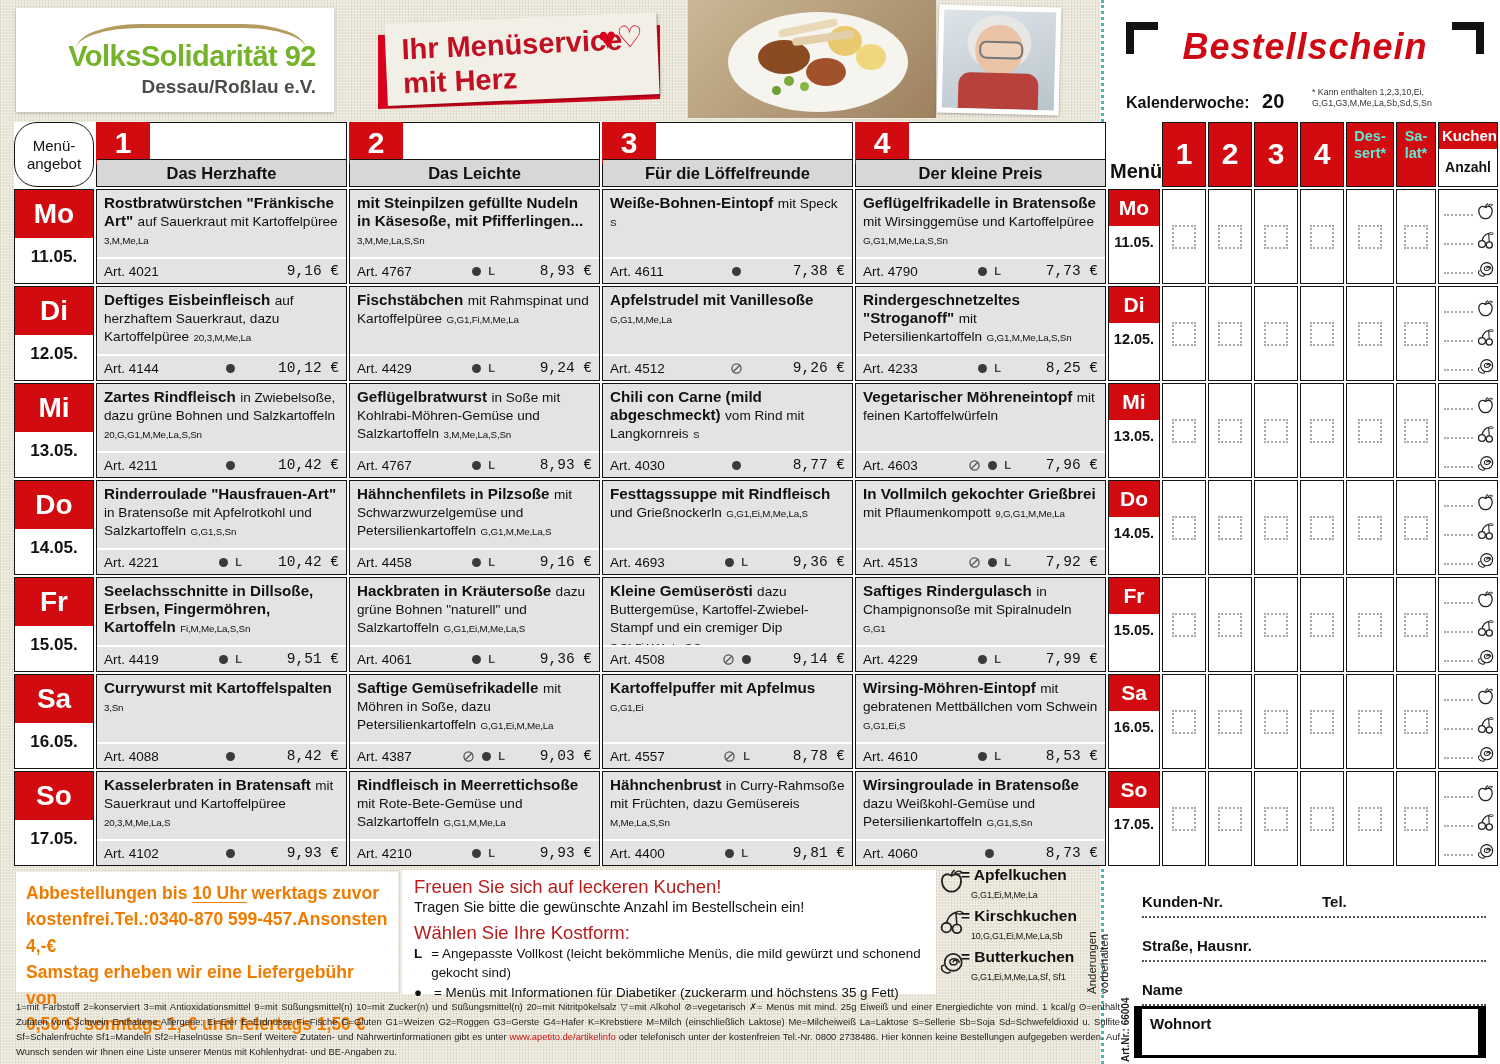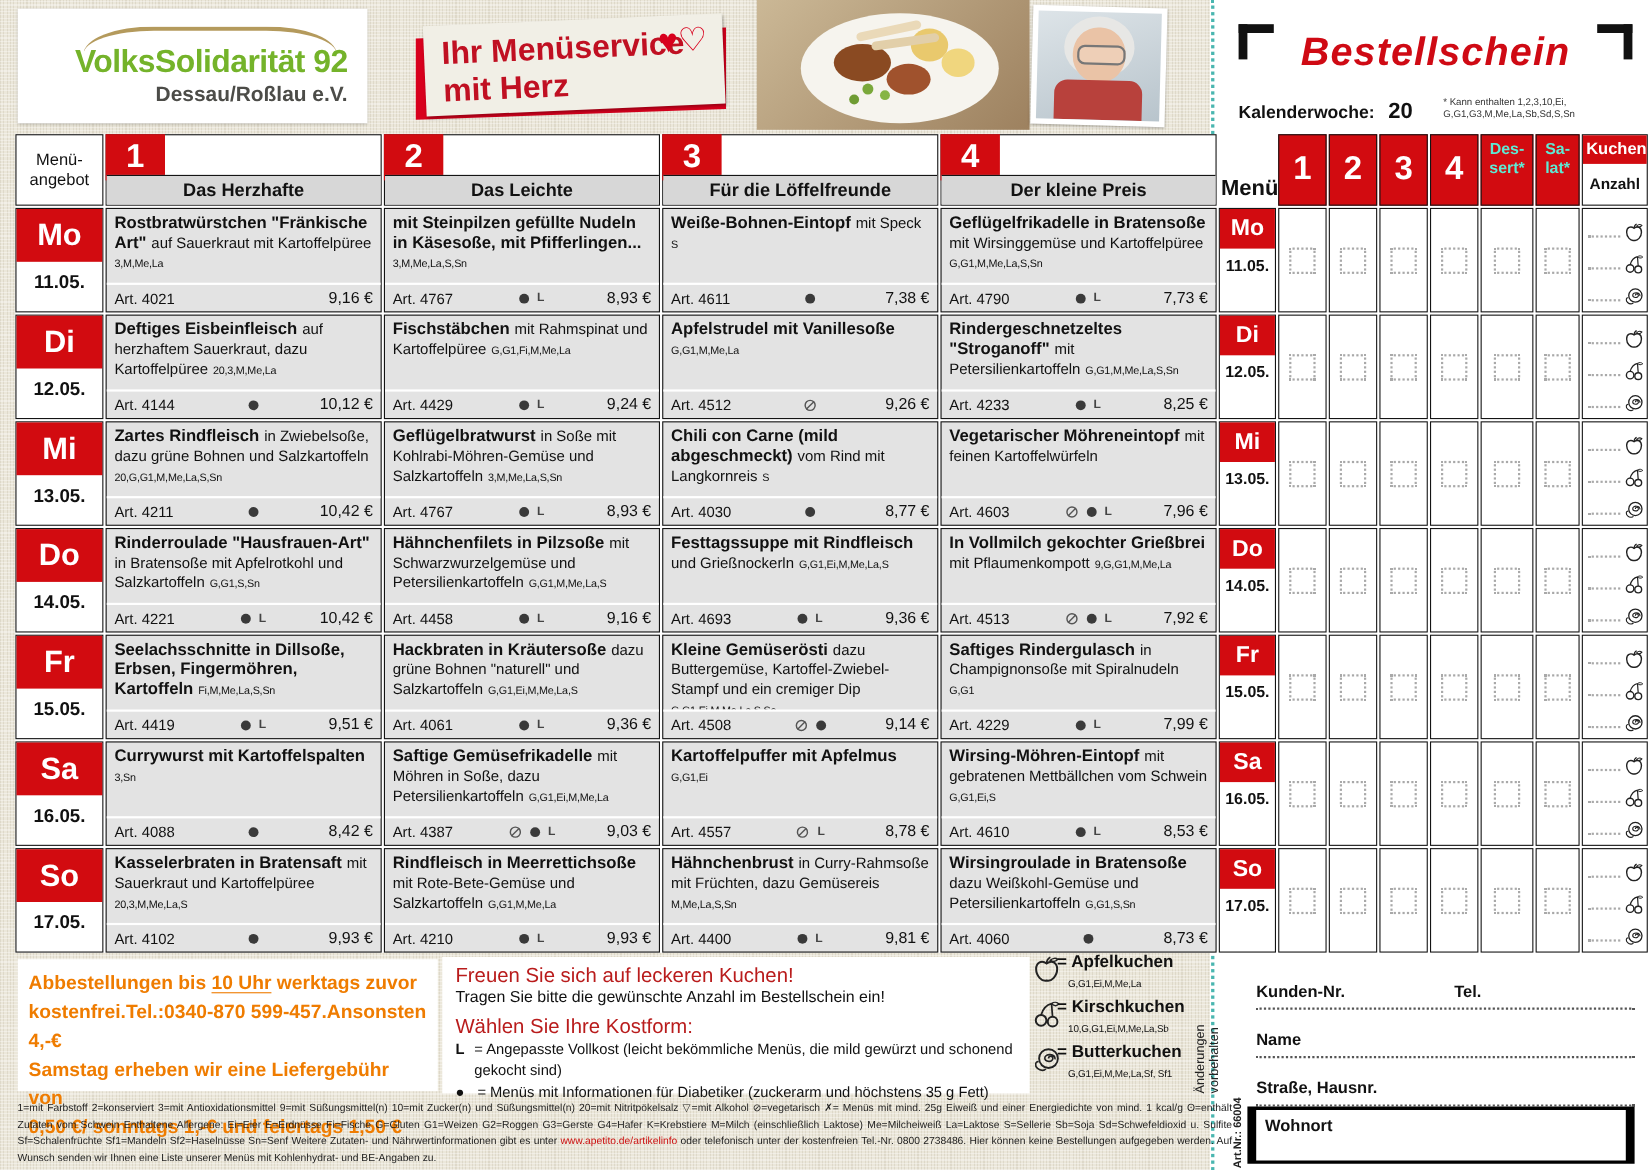--- a/index.html
+++ b/index.html
@@ -47,36 +47,36 @@
   .kw{left:1126px;top:90px;font-size:16px;font-weight:bold;}
   .kw b{font-size:20px;margin-left:8px;}
   .kw-note{left:1312px;top:87px;width:180px;font-size:8.8px;color:#333;line-height:1.25;}
 
   
   .grid{display:grid;gap:2px;background:#fff;}
   #menu-grid{left:14px;top:122px;width:1092px;grid-template-columns:80px repeat(4,251px);grid-template-rows:65px repeat(7,95px);}
   #order-grid{left:1108px;top:122px;width:390px;grid-template-columns:52px repeat(4,44px) 48px 40px 60px;grid-template-rows:65px repeat(7,95px);}
   .cell{border:1px solid #141414;background:#fff;position:relative;box-sizing:border-box;}
 
-  .corner-cell{font-size:15px;text-align:center;display:flex;align-items:center;justify-content:center;line-height:1.2;}
+  .corner-cell{font-size:15px;text-align:center;display:flex;align-items:center;justify-content:center;line-height:1.2;border-radius:23px;}
   .colhead .num{position:absolute;left:-1px;top:-1px;width:54px;height:42px;background:#d20b10;color:#fff;font-size:30px;font-weight:bold;text-align:center;line-height:42px;}
   .colhead .strip{position:absolute;left:0;right:0;bottom:0;height:26px;background:#d7d7d7;border-top:1px solid #141414;font-size:16.5px;font-weight:bold;text-align:center;line-height:26px;}
 
   .daycell .dbox{height:48px;background:#d20b10;color:#fff;font-size:28px;font-weight:bold;text-align:center;line-height:48px;}
   .daycell .ddate{margin-top:9px;text-align:center;font-size:17px;font-weight:bold;}
 
   .mealcell{background:#e3e3e3;display:flex;flex-direction:column;}
   .meal-desc{flex:1;padding:4px 7px 1px 7px;line-height:1.12;overflow:hidden;}
   .meal-desc .t{font-size:15.2px;font-weight:bold;}
   .meal-desc .d{font-size:13.6px;}
   .meal-desc .a{font-size:9.8px;letter-spacing:-0.2px;}
   .meal-art{height:24px;border-top:2px solid #fff;display:flex;align-items:center;padding:0 7px;font-size:13.5px;}
   .meal-art .art{width:88px;}
   .meal-art .ics{flex:1;display:flex;gap:7px;align-items:center;justify-content:center;}
-  .meal-art .price{width:70px;text-align:right;font-size:14.5px;}
+  .meal-art .price{width:70px;text-align:right;font-size:14.5px;font-family:Liberation Mono, monospace;}
   .ic-dot{width:9px;height:9px;border-radius:50%;background:#3a3a3a;display:inline-block;}
   .ic-L{font-size:11px;color:#444;font-weight:bold;}
   .ic-veg{width:13px;height:13px;display:inline-block;}
 
   
   .oh-menu{border:none;background:transparent;display:flex;align-items:flex-end;font-size:20px;font-weight:bold;padding:0 0 4px 2px;}
   .oh-num{background:#d20b10;color:#fff;font-size:30px;font-weight:bold;text-align:center;line-height:62px;}
   .oh-ds{background:#d20b10;color:#5eead4;font-size:14.5px;font-weight:bold;text-align:center;padding-top:5px;line-height:1.15;}
   .oh-kuchen .ktop{height:26px;background:#d20b10;color:#fff;font-size:15px;font-weight:bold;text-align:right;line-height:26px;}
   .oh-kuchen .kbot{height:34px;font-size:14px;font-weight:bold;text-align:center;line-height:36px;}
@@ -1083,25 +1083,25 @@
 <div class="abs vtext aend">Änderungen vorbehalten</div>
 <div class="abs vtext artnr">Art.Nr.: 66004</div>
 
 <div class="abs form">
   <div class="frow">
     <span class="flabel" style="left:0;">Kunden-Nr.</span>
     <span class="flabel" style="left:180px;">Tel.</span>
     <span class="fline"></span>
   </div>
   <div class="frow">
+    <span class="flabel" style="left:0;">Straße, Hausnr.</span>
+    <span class="fline"></span>
+  </div>
+  <div class="frow">
     <span class="flabel" style="left:0;">Name</span>
-    <span class="fline"></span>
-  </div>
-  <div class="frow">
-    <span class="flabel" style="left:0;">Straße, Hausnr.</span>
     <span class="fline"></span>
   </div>
 </div>
 <div class="abs wohnort">
   <span>Wohnort</span>
 </div>
 
 <div class="abs footnote"><span>1=mit Farbstoff  2=konserviert  3=mit Antioxidationsmittel  9=mit Süßungsmittel(n)  10=mit Zucker(n) und Süßungsmittel(n)  20=mit Nitritpökelsalz  ▽=mit Alkohol  ⊘=vegetarisch  ✗= Menüs mit mind. 25g Eiweiß und einer Energiedichte von mind. 1 kcal/g  ʘ=enthält Zutaten vom Schwein  Enthaltene Allergene: Ei=Eier  E=Erdnüsse  Fi=Fische  G=Gluten  G1=Weizen  G2=Roggen  G3=Gerste  G4=Hafer  K=Krebstiere  M=Milch (einschließlich Laktose)  Me=Milcheiweiß  La=Laktose  S=Sellerie  Sb=Soja  Sd=Schwefeldioxid u. Sulfite  Sf=Schalenfrüchte  Sf1=Mandeln  Sf2=Haselnüsse  Sn=Senf  Weitere Zutaten- und Nährwertinformationen gibt es unter </span><span class="lnk">www.apetito.de/artikelinfo</span><span> oder telefonisch unter der kostenfreien Tel.-Nr. 0800 2738486. Hier können keine Bestellungen aufgegeben werden. Auf Wunsch senden wir Ihnen eine Liste unserer Menüs mit Kohlenhydrat- und BE-Angaben zu.</span></div>
 
 </body></html>

